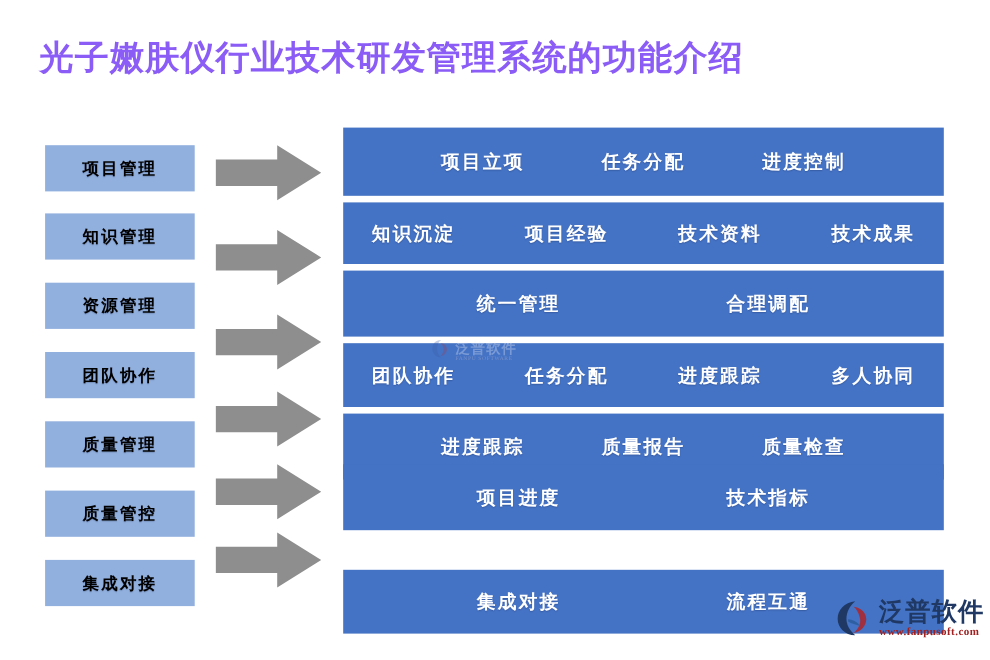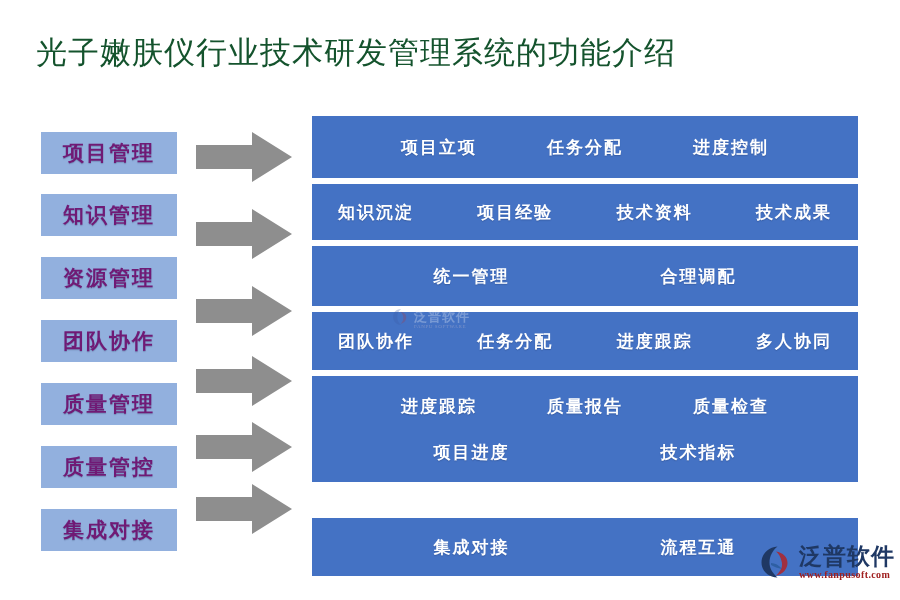--- a/index.html
+++ b/index.html
@@ -21,43 +21,43 @@
   }
 
   
   #page-title {
     position: absolute;
     left: 0;
     top: 32px;
     width: 712px;
     text-align: center;
     font-size: 31px;
-    font-weight: normal;
-    color: #14532d;
+    font-weight: bold;
+    color: #8b5cf6;
     letter-spacing: 1px;
     font-family: "Liberation Serif", "DejaVu Serif", serif;
     white-space: nowrap;
   }
 
   
   #left-column {
     position: absolute;
     left: 41px;
     top: 132px;
     width: 136px;
     height: 428px;
   }
   .cat-box {
     position: absolute;
     left: 0;
     width: 136px;
     height: 42px;
     background: #92B0DE;
-    color: #701a75;
-    font-size: 21px;
+    color: #000000;
+    font-size: 15px;
     font-weight: bold;
     letter-spacing: 2px;
     display: flex;
     align-items: center;
     justify-content: center;
     text-shadow: 0 1px 1px rgba(60,80,120,.35);
     box-sizing: border-box;
   }
 
   

